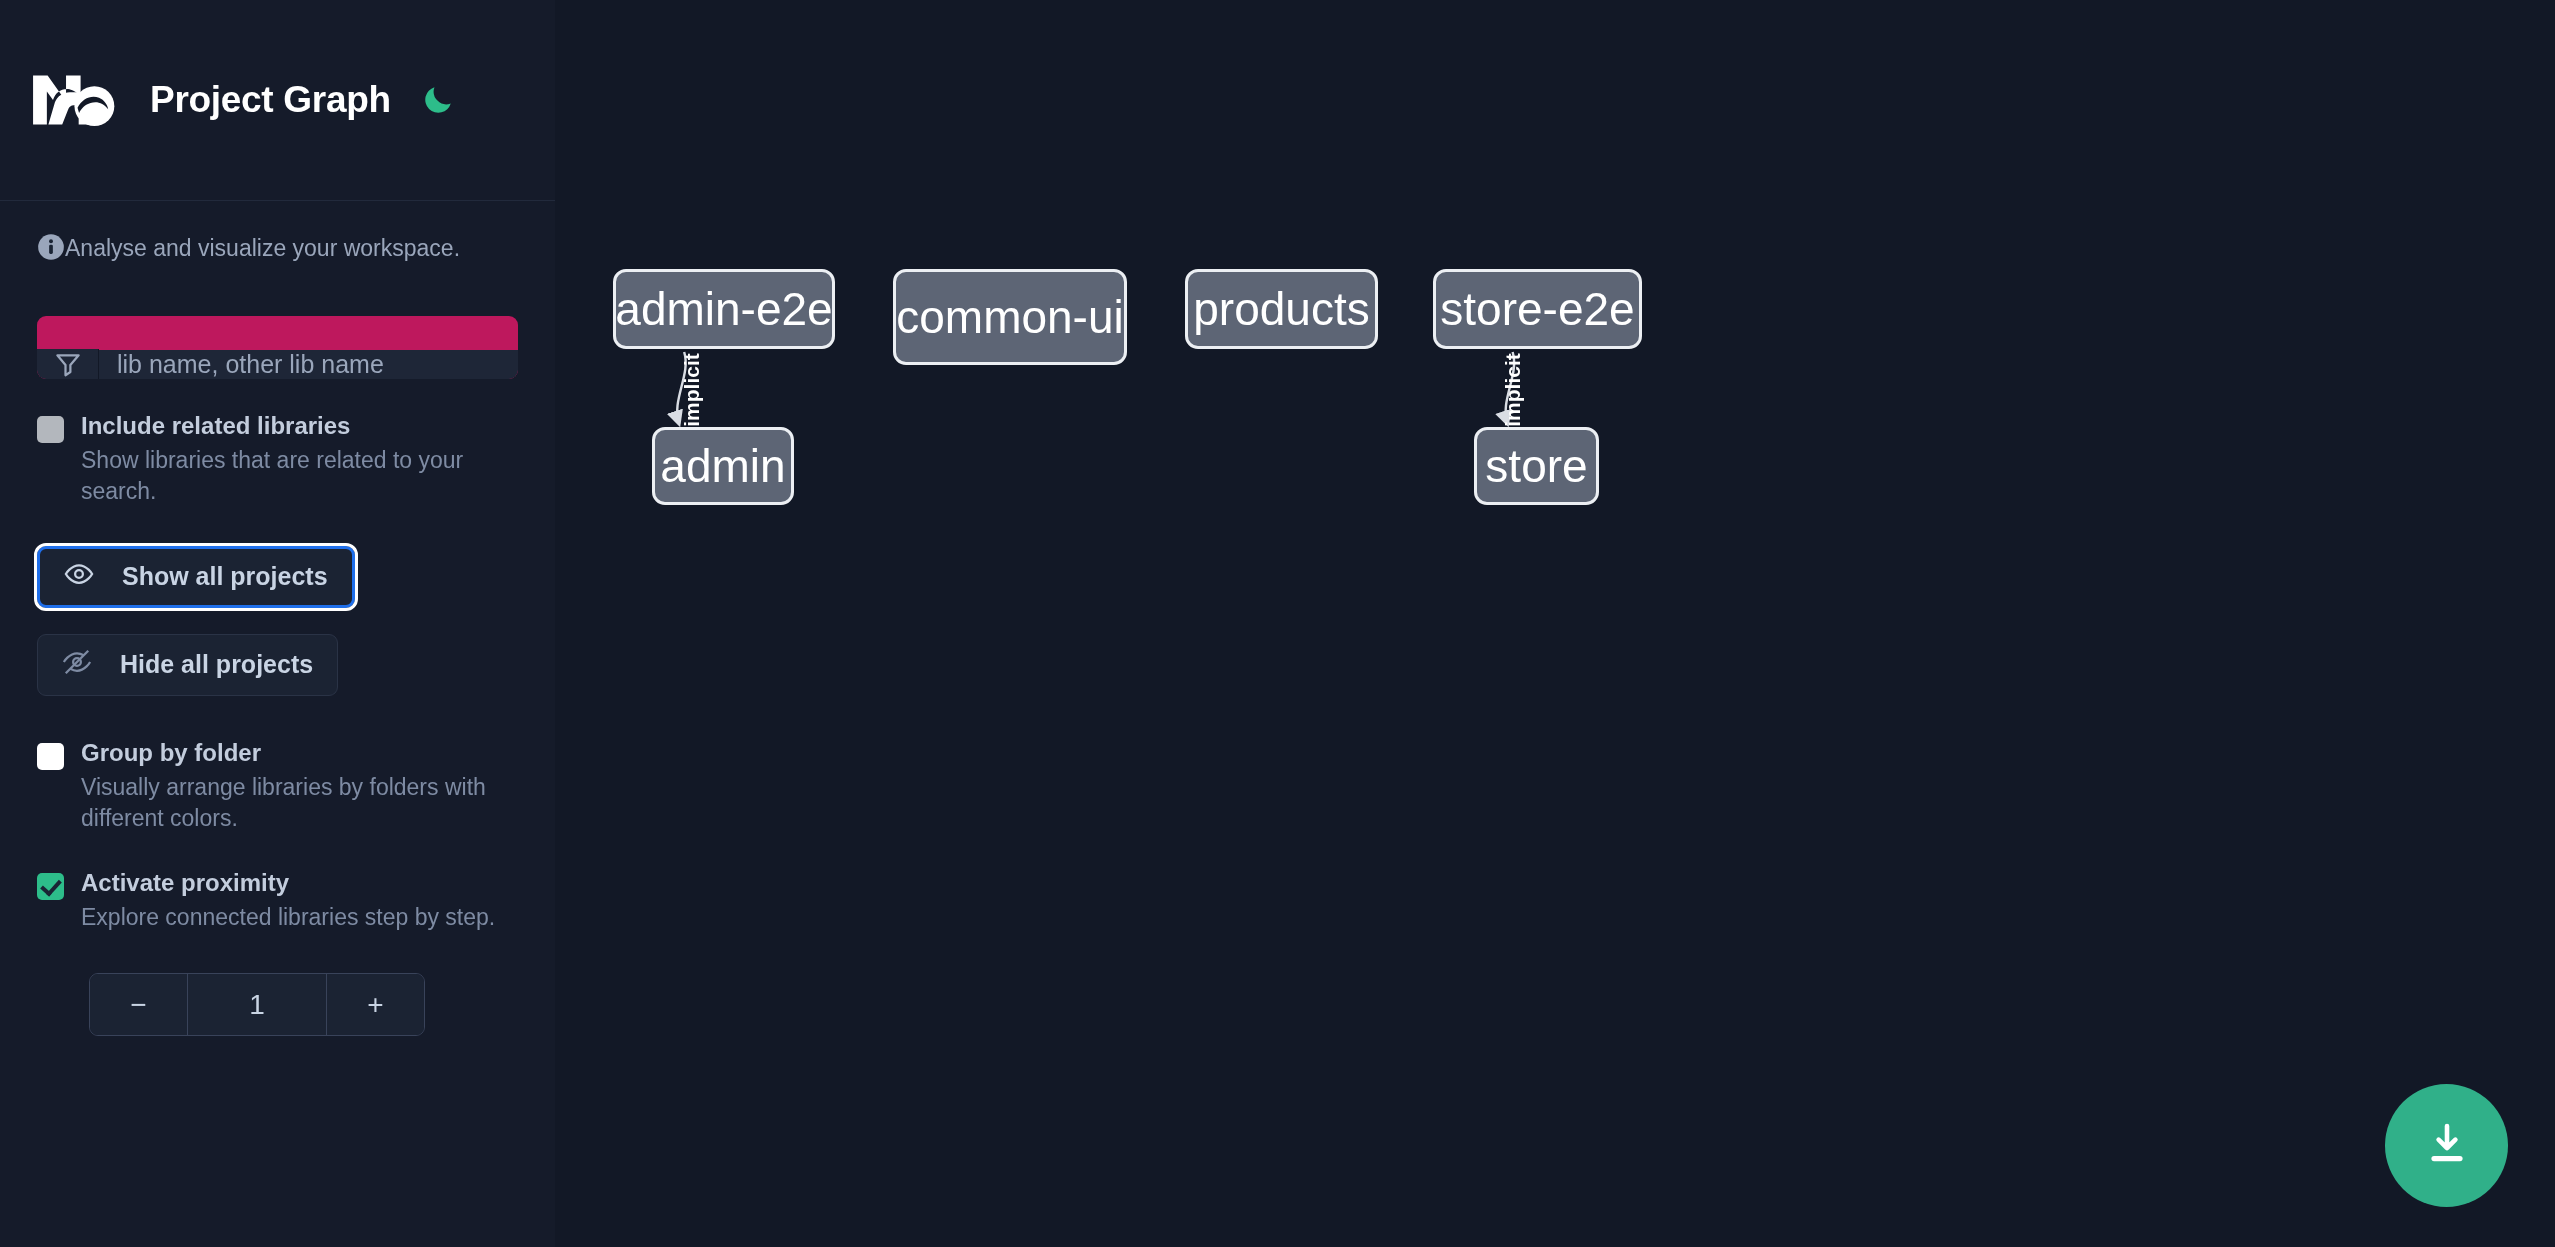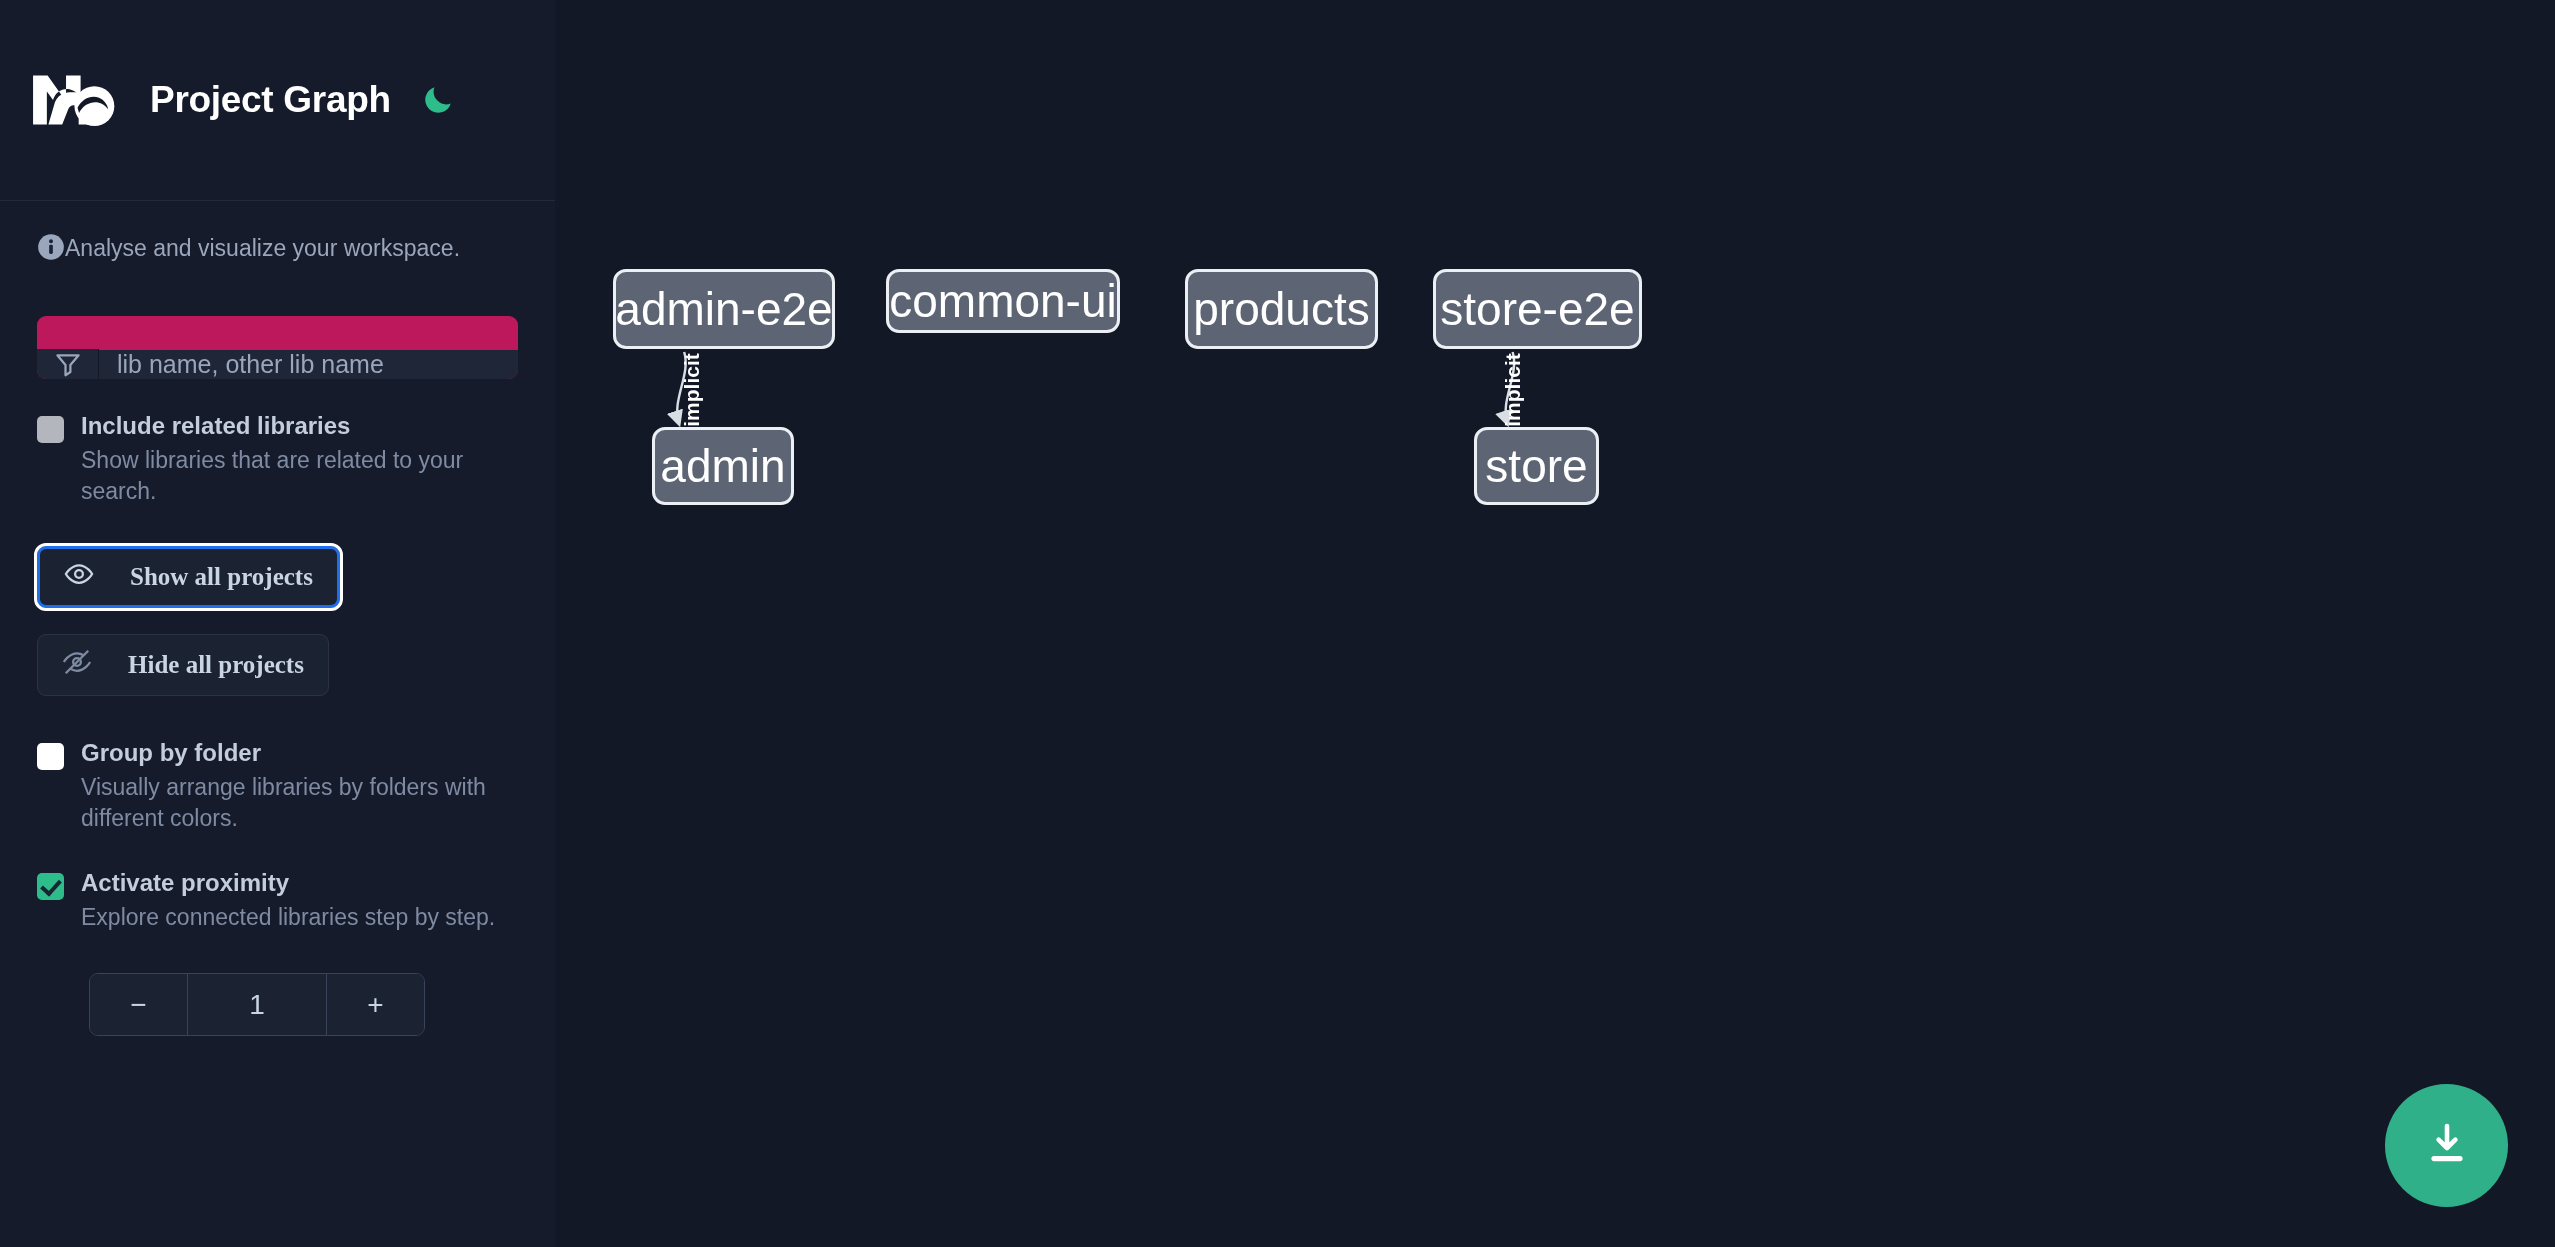--- a/index.html
+++ b/index.html
@@ -147,31 +147,31 @@
     font-size: 23px;
     color: #7e8ba3;
     line-height: 1.36;
     margin-top: 4px;
   }
 
   
   .btn {
     display: flex;
     align-items: center;
-    gap: 36px;
+    gap: 28px;
     height: 62px;
     padding: 0 24px;
     border-radius: 9px;
     background: #1b2333;
     color: #c9d4e4;
     font-size: 25px;
     font-weight: bold;
     border: 1px solid #2a3346;
     cursor: pointer;
-    font-family: Liberation Serif, serif;
+    font-family: Liberation Sans, sans-serif;
   }
   .btn.focused {
     border: 3px solid #1f6feb;
     outline: 3px solid #ffffff;
     outline-offset: 0px;
   }
   .btn-show { margin-top: 38px; }
   .btn-hide { margin-top: 26px; }
 
   
@@ -368,21 +368,21 @@
         </marker>
       </defs>
       <path d="M128,352 C135,375 115,400 123,424" stroke="#d9dde4" stroke-width="2.4" fill="none" marker-end="url(#arrow)"></path>
       <path d="M949,352 C956,375 936,400 944,424" stroke="#d9dde4" stroke-width="2.4" fill="none" marker-end="url(#arrow)"></path>
     </svg>
 
     <div class="edge-label" style="left:100px; top:378px;">implicit</div>
     <div class="edge-label" style="left:921px; top:378px;">implicit</div>
 
     <div class="node" style="left:58px; top:269px; width:222px; height:80px;">admin-e2e</div>
-    <div class="node" style="left:331px; top:269px; width:234px; height:64px;">common-ui</div>
+    <div class="node" style="left:338px; top:269px; width:234px; height:96px;">common-ui</div>
     <div class="node" style="left:630px; top:269px; width:193px; height:80px;">products</div>
     <div class="node" style="left:878px; top:269px; width:209px; height:80px;">store-e2e</div>
     <div class="node" style="left:97px; top:427px; width:142px; height:78px;">admin</div>
     <div class="node" style="left:919px; top:427px; width:125px; height:78px;">store</div>
 
     <button class="fab">
       <span>
         <svg viewBox="0 0 24 24" width="48" height="48" aria-hidden="true">
           <path fill="none" stroke="#ffffff" stroke-width="2.3" stroke-linecap="round" stroke-linejoin="round" d="M12 3v11m0 0l-4.2-4.2M12 14l4.2-4.2"></path>
           <line x1="5.5" y1="19.3" x2="18.5" y2="19.3" stroke="#ffffff" stroke-width="2.6" stroke-linecap="round"></line>

